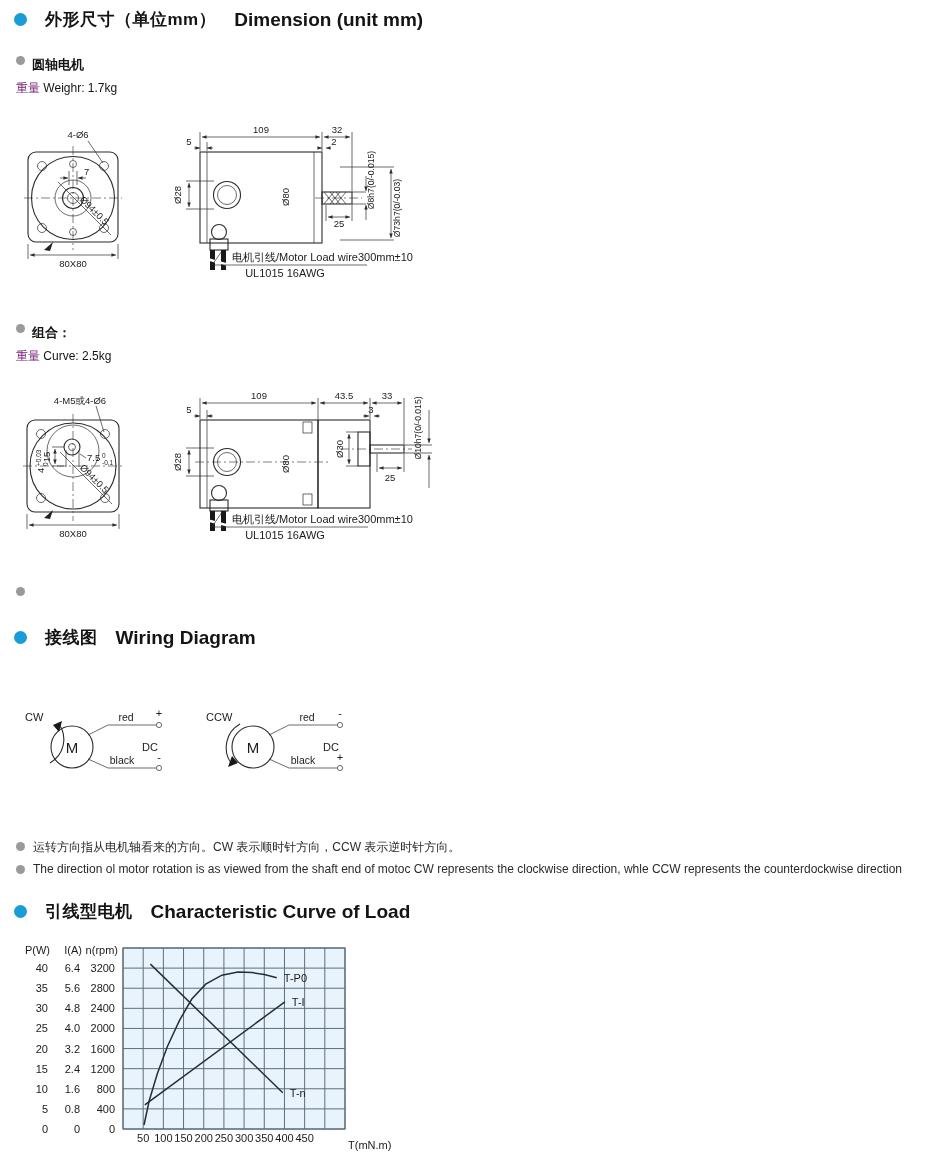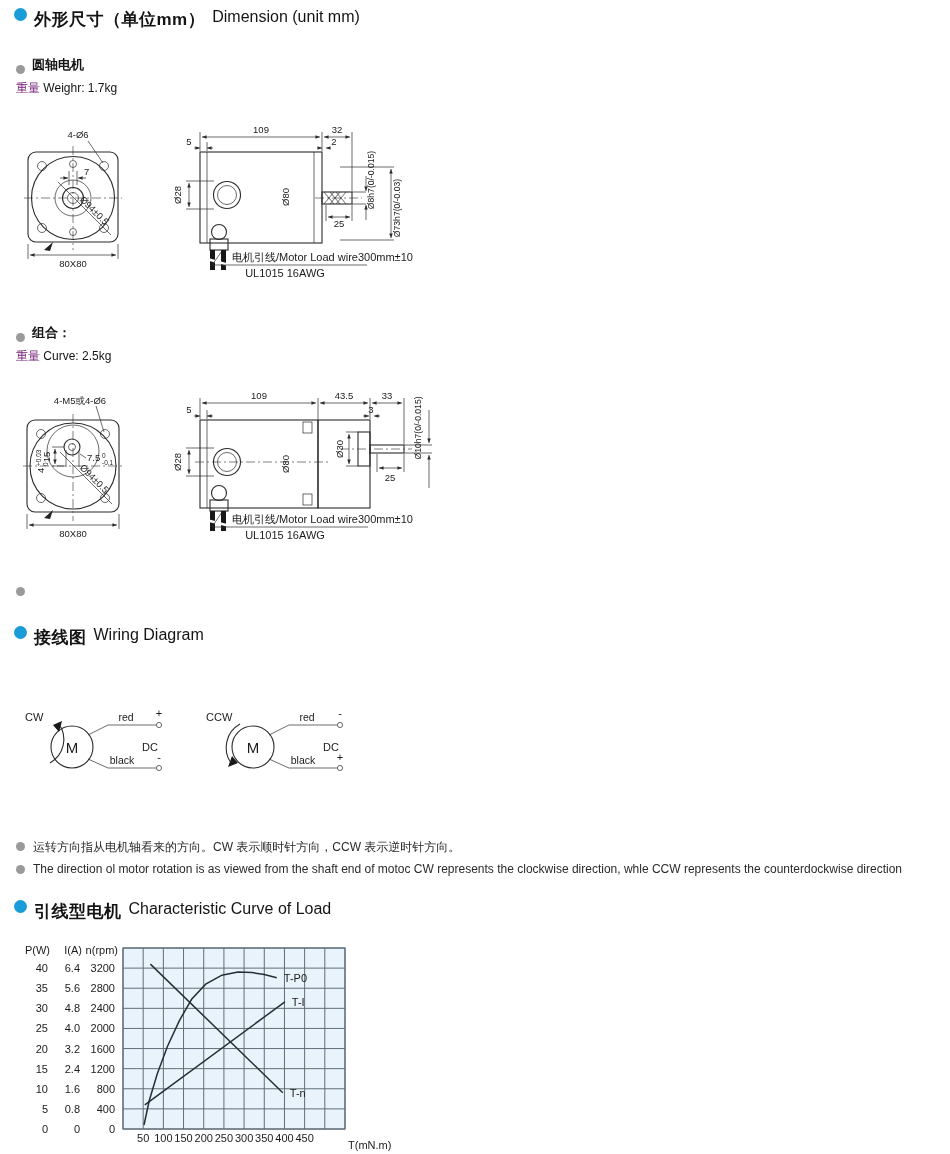--- a/index.html
+++ b/index.html
@@ -1,23 +1,23 @@
 <!DOCTYPE html>
 <html><head>
 <meta charset="utf-8">
 <style>
   html,body{margin:0;padding:0;background:#fff}
   body{width:950px;height:1154px;position:relative;font-family:"Liberation Sans",sans-serif;color:#141414}
   .abs{position:absolute}
-  .sec{display:flex;align-items:flex-start;gap:7px}
+  .sec{display:flex;align-items:center;gap:18px}
   .dot-b{width:13px;height:13px;border-radius:50%;flex:0 0 auto}
   .dot-g{width:9px;height:9px;border-radius:50%;background:#9a9a9a;flex:0 0 auto}
   .sec .zh{font-size:17px;font-weight:bold;letter-spacing:.5px}
-  .sec .en{font-size:16px;font-weight:normal}
-  .sub{display:flex;align-items:flex-end;gap:7px;font-size:13px}
+  .sec .en{font-size:19px;font-weight:bold}
+  .sub{display:flex;align-items:flex-start;gap:7px;font-size:13px}
   .sub .b{font-weight:bold}
   .weight{font-size:12px}
   .weight .wz{color:#701a75}
   .note{display:flex;align-items:flex-start;gap:8px;font-size:12px;color:#2a2a2a;width:930px}
   .note .dot-g{margin-top:3px}
   svg text{fill:#1b1b1b;font-family:"Liberation Sans",sans-serif}
   text.d{font-size:9.5px}
   text.d8{font-size:8.6px}
   text.w{font-size:11px}
   .s1{stroke:#2b2b2b;stroke-width:1.1;fill:none}

